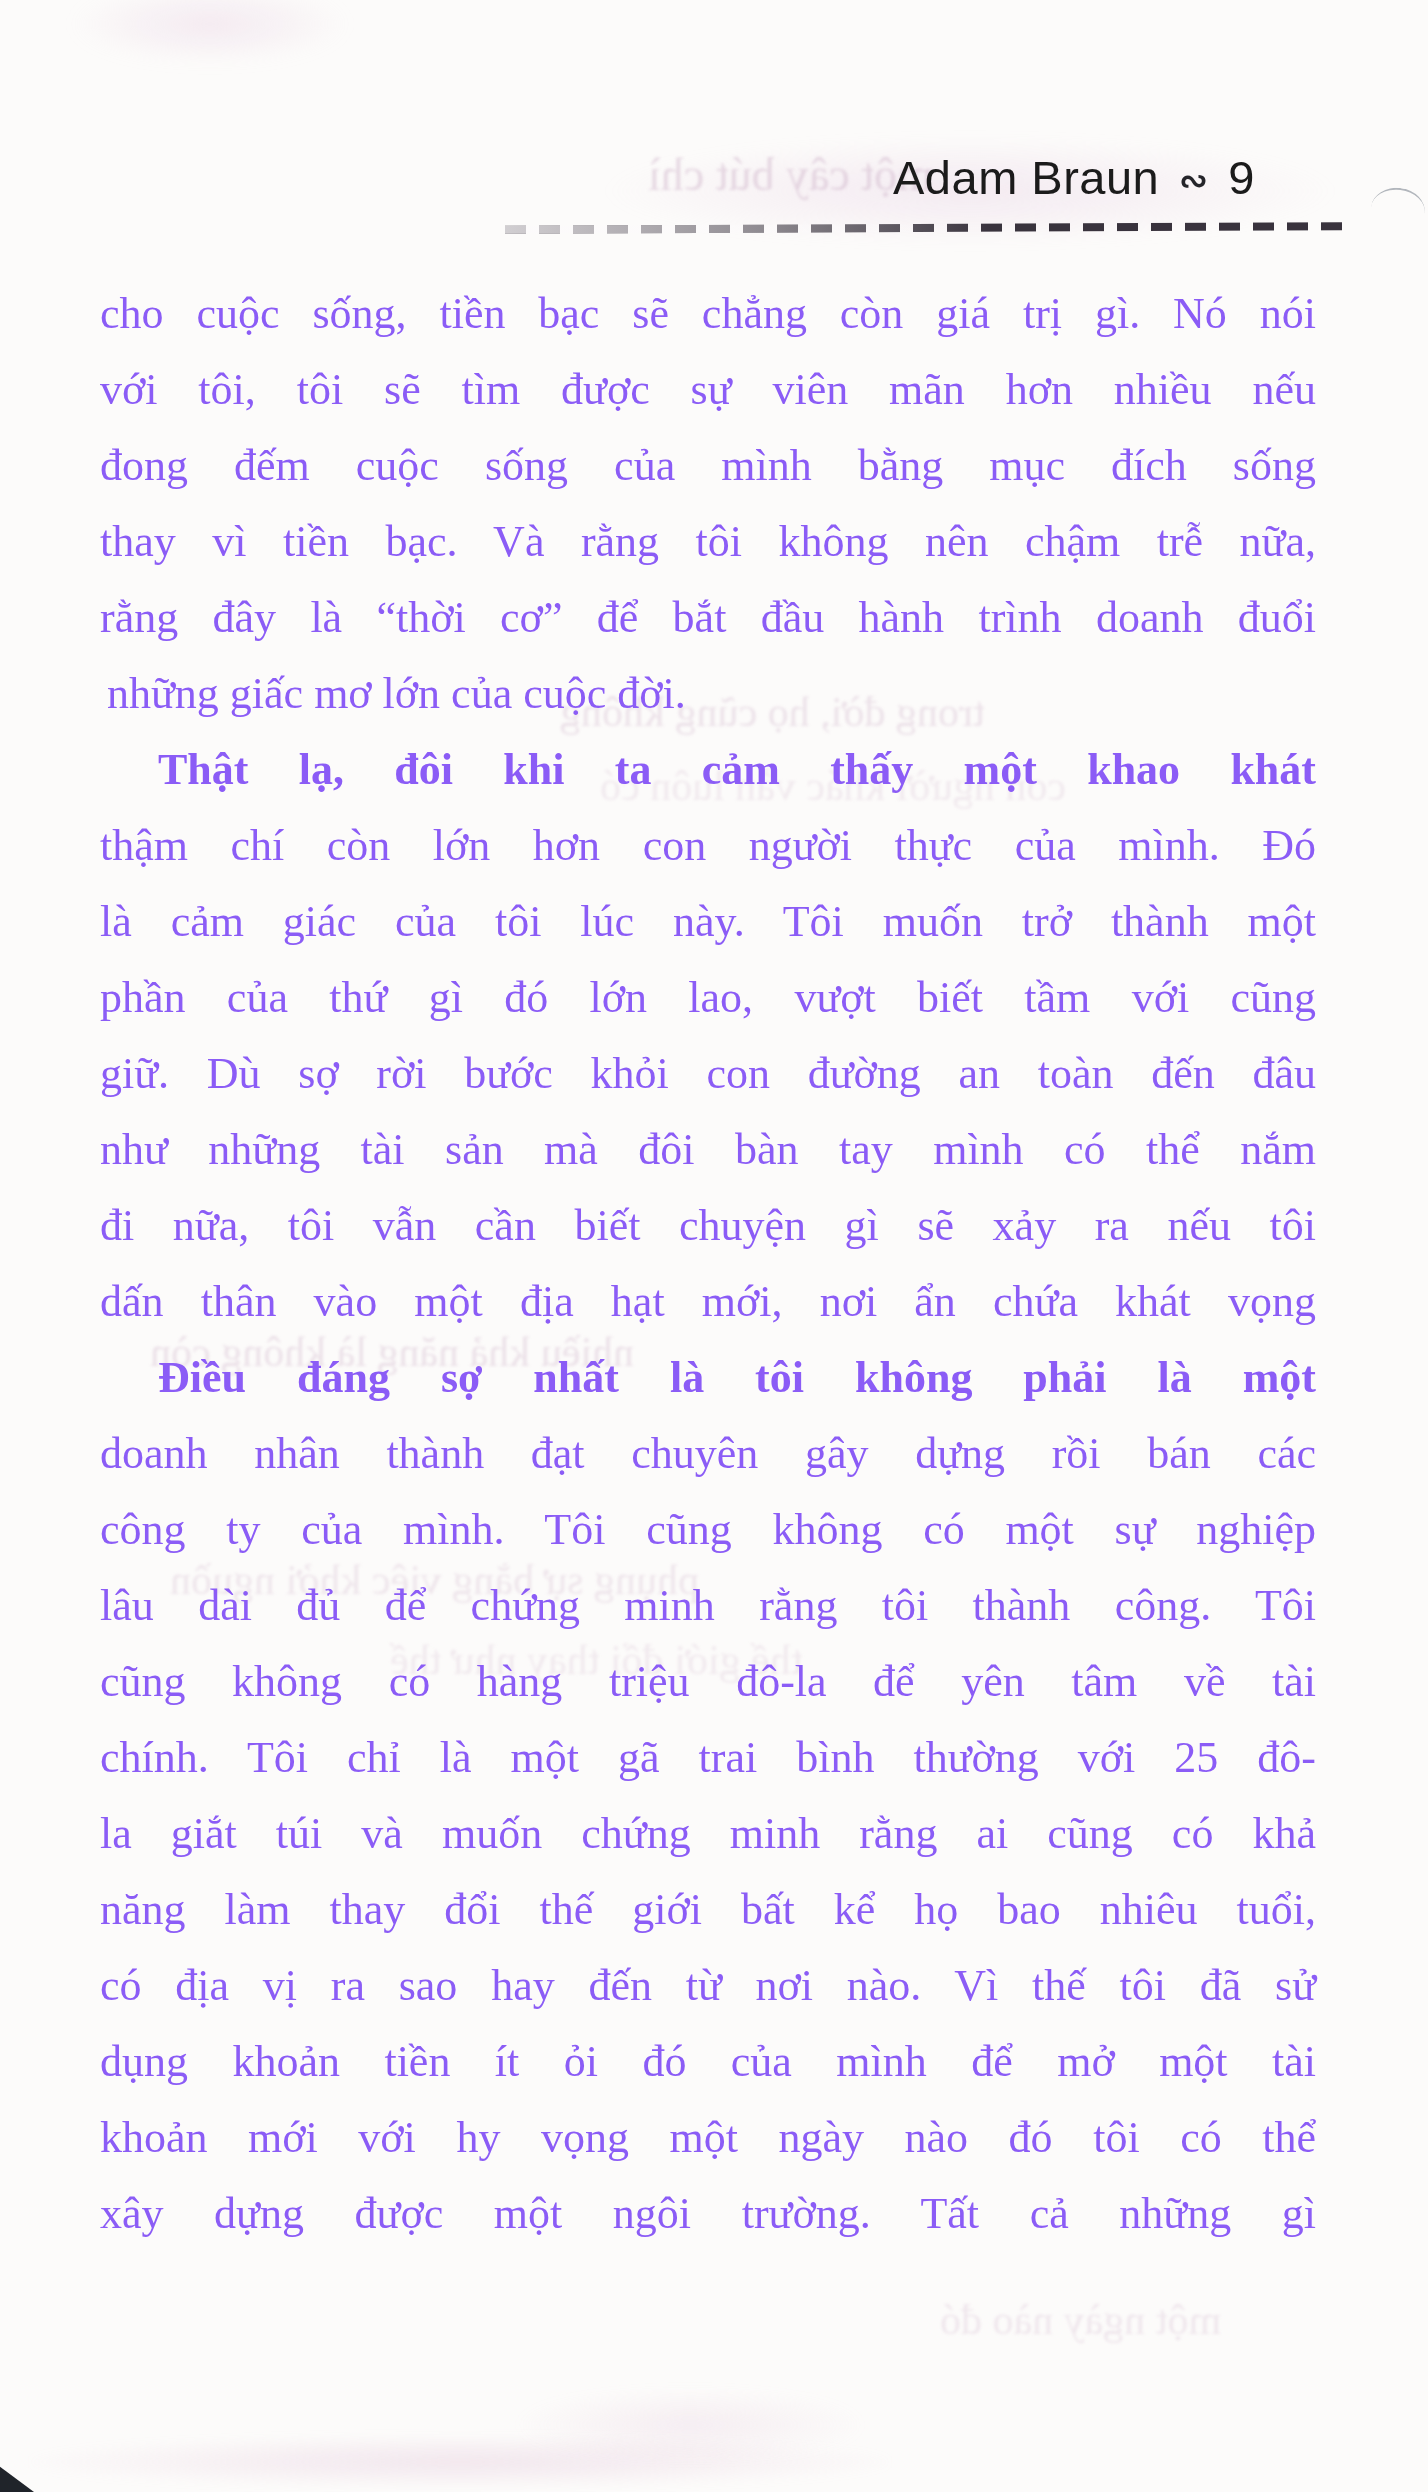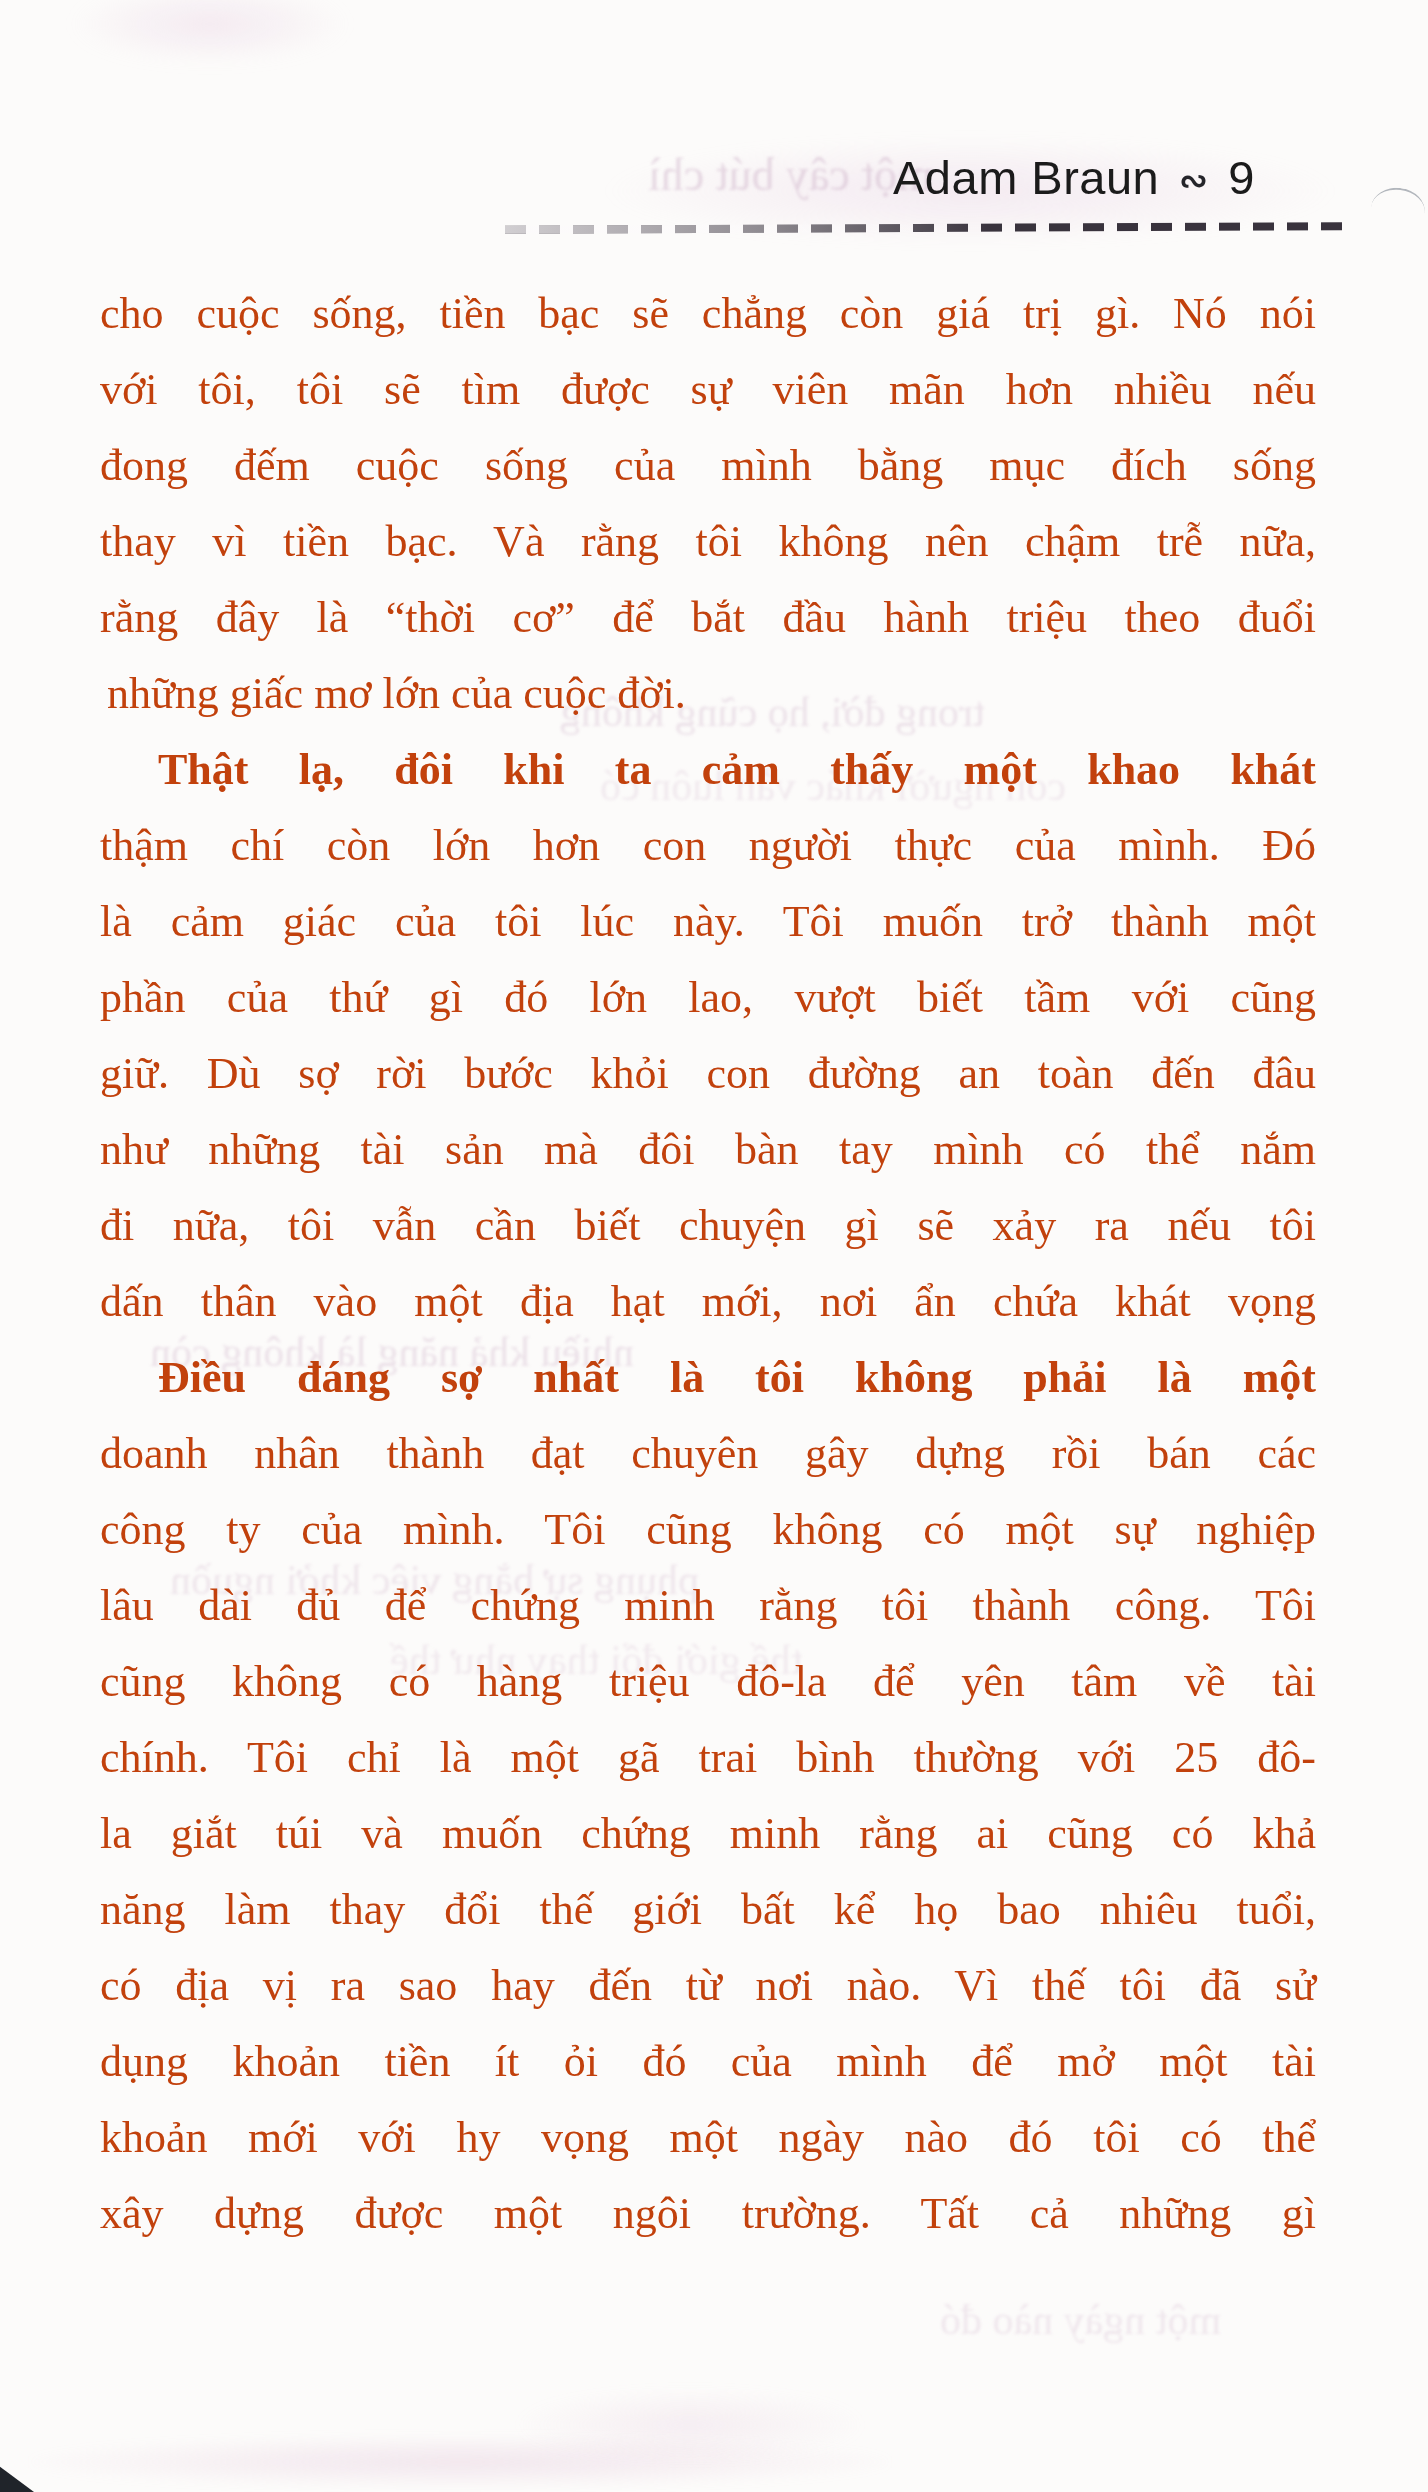--- a/index.html
+++ b/index.html
@@ -29,21 +29,21 @@
     background:repeating-linear-gradient(90deg,#39333d 0 21px,rgba(0,0,0,0) 21px 34px);
     transform:rotate(-0.25deg);
   }
   .dashed-rule::after{
     content:"";position:absolute;inset:0;
     background:linear-gradient(90deg,rgba(252,250,251,.78),rgba(252,250,251,.45) 30%,rgba(252,250,251,0) 58%);
   }
   
   .body-text{
     position:absolute;left:100px;top:276px;width:1216px;
-    font-size:44px;line-height:76px;color:#c2410c;
+    font-size:44px;line-height:76px;color:#8b5cf6;
     text-align:justify;
   }
   .body-text .line{height:76px;text-align:justify;text-align-last:justify;white-space:nowrap;}
   .body-text .line.end{text-align-last:left;margin-left:7px;}
   .body-text .line.indent{text-indent:58px;font-weight:bold;}
   
   .bleed-layer{position:absolute;inset:0;pointer-events:none;}
   .ghost{
     position:absolute;
     transform:scaleX(-1);
@@ -95,21 +95,21 @@
     <span>9</span>
   </div>
 
   <div class="dashed-rule"></div>
 
   <main class="body-text">
       <div class="line">cho cuộc sống, tiền bạc sẽ chẳng còn giá trị gì. Nó nói</div>
       <div class="line">với tôi, tôi sẽ tìm được sự viên mãn hơn nhiều nếu</div>
       <div class="line">đong đếm cuộc sống của mình bằng mục đích sống</div>
       <div class="line">thay vì tiền bạc. Và rằng tôi không nên chậm trễ nữa,</div>
-      <div class="line">rằng đây là “thời cơ” để bắt đầu hành triệu theo đuổi</div>
+      <div class="line">rằng đây là “thời cơ” để bắt đầu hành trình doanh đuổi</div>
       <div class="line end">những giấc mơ lớn của cuộc đời.</div>
       <div class="line indent">Thật lạ, đôi khi ta cảm thấy một khao khát</div>
       <div class="line">thậm chí còn lớn hơn con người thực của mình. Đó</div>
       <div class="line">là cảm giác của tôi lúc này. Tôi muốn trở thành một</div>
       <div class="line">phần của thứ gì đó lớn lao, vượt biết tầm với cũng</div>
       <div class="line">giữ. Dù sợ rời bước khỏi con đường an toàn đến đâu</div>
       <div class="line">như những tài sản mà đôi bàn tay mình có thể nắm</div>
       <div class="line">đi nữa, tôi vẫn cần biết chuyện gì sẽ xảy ra nếu tôi</div>
       <div class="line">dấn thân vào một địa hạt mới, nơi ẩn chứa khát vọng</div>
       <div class="line indent">Điều đáng sợ nhất là tôi không phải là một</div>

